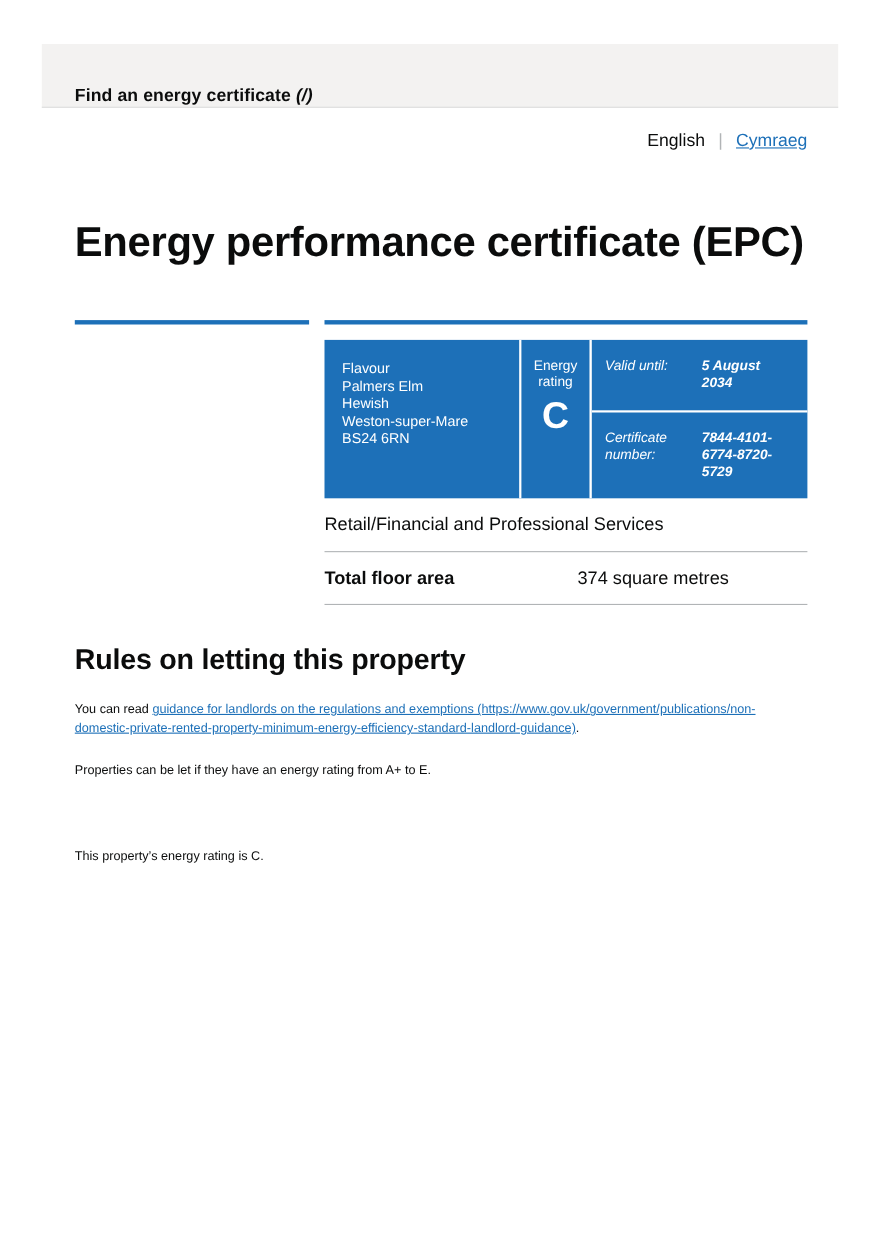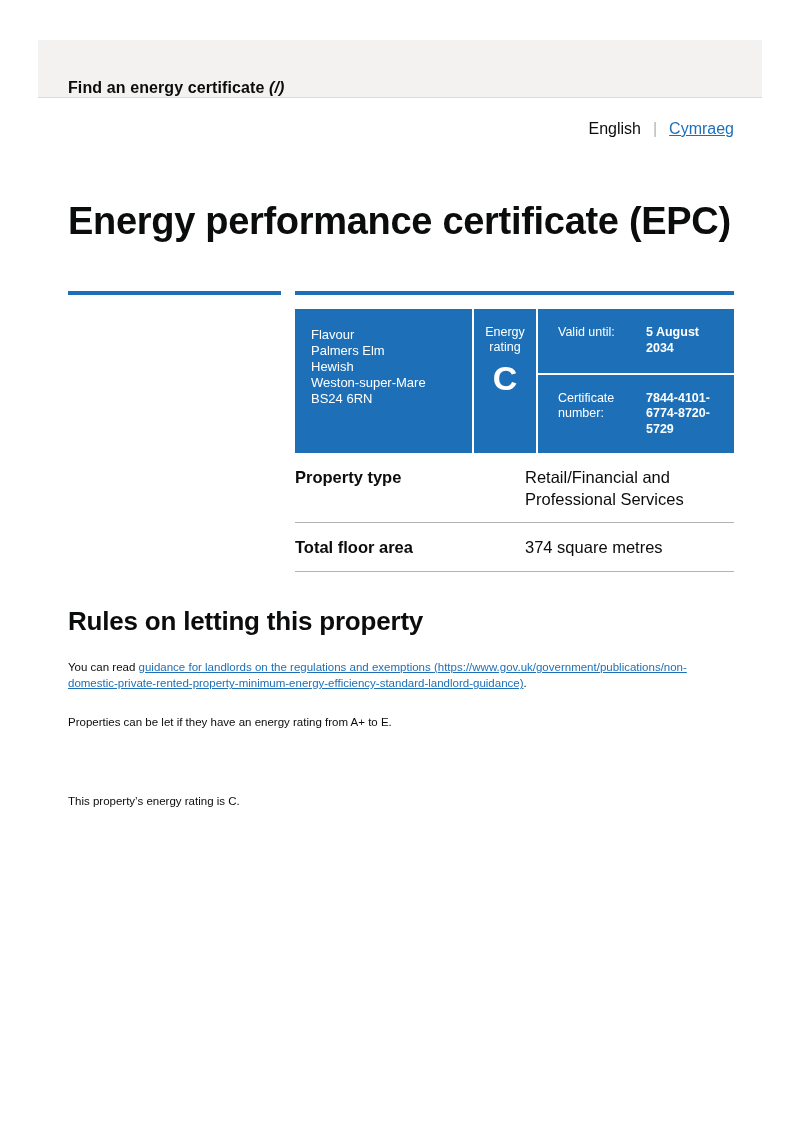--- a/index.html
+++ b/index.html
@@ -119,23 +119,24 @@
   .cert-meta {
     background: #1d70b8;
     color: #ffffff;
     flex: 1;
     border-left: 2px solid #ffffff;
     display: flex;
     flex-direction: column;
   }
   .meta-row {
     display: flex;
-    padding: 16px 14px 16px 20px;
+    padding: 16px 14px 16px 12px;
     font-size: 12.5px;
     line-height: 1.25;
+    font-style: italic;
   }
   .meta-row + .meta-row {
     border-top: 2px solid #ffffff;
   }
   .meta-row .k {
     width: 88px;
     flex: none;
   }
   .meta-row .v {
     font-weight: bold;
@@ -229,21 +230,20 @@
           <div class="meta-row">
             <div class="k">Certificate number:</div>
             <div class="v">7844-4101-6774-8720-5729</div>
           </div>
         </div>
       </div>
     </div>
 
     <div class="prop-block">
       <div class="prop-row">
-        <div class="k">Property type</div>
         <div class="v">Retail/Financial and Professional Services</div>
       </div>
       <div class="prop-row">
         <div class="k">Total floor area</div>
         <div class="v">374 square metres</div>
       </div>
     </div>
 
     <h2 class="section">Rules on letting this property</h2>
     <p class="body">

